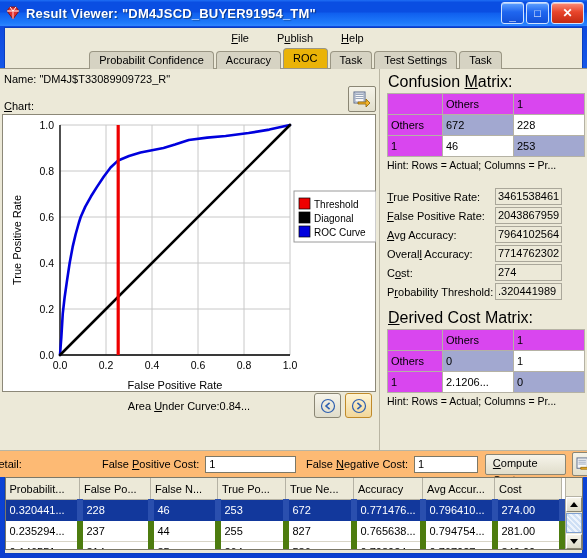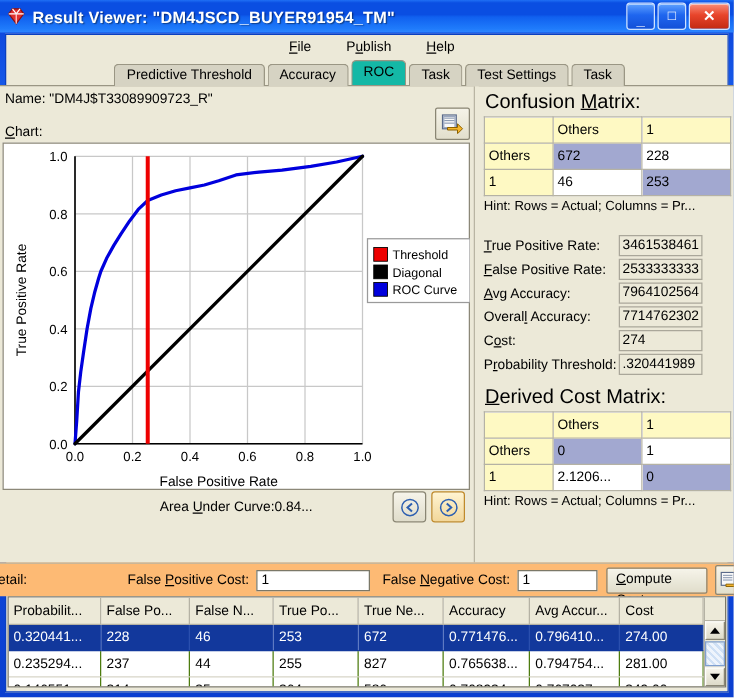--- a/index.html
+++ b/index.html
@@ -27,21 +27,21 @@
   .menubar{height:20px;display:flex;align-items:center;padding-left:8px;gap:18px;
     background:#ece9d8;font-size:11px;color:#000;}
   .menu-item{padding:2px 5px;cursor:default;}
   .menu-item u{text-decoration:underline;}
   
   .tabstrip{height:20px;position:relative;padding-left:6px;display:flex;align-items:flex-end;
     background:#ece9d8;}
   .tab{height:17px;line-height:16px;font-size:11px;padding:0 9px;margin-right:2px;
     background:#d6d3c3;border:1px solid #9a9684;border-bottom:none;
     border-radius:4px 4px 0 0;color:#000;cursor:default;position:relative;top:1px;}
-  .tab.active{background:#14b8a6;border-color:#9a9684;height:19px;line-height:18px;top:0;z-index:3;}
+  .tab.active{background:#eab308;border-color:#9a9684;height:19px;line-height:18px;top:0;z-index:3;}
   
   .content{flex:1;display:flex;min-height:0;background:#ece9d8;border-top:1px solid #9a9684;}
   .leftpane{width:381px;box-sizing:border-box;display:flex;flex-direction:column;
     padding:2px 3px 0 4px;}
   .divider{width:3px;background:#ece9d8;border-left:1px solid #b9b5a3;}
   .rightpane{flex:1;box-sizing:border-box;padding:3px 4px 0 4px;overflow:hidden;}
   .name-row{font-size:11px;color:#000;padding:2px 0 1px 2px;white-space:nowrap;}
   .chart-label-row{display:flex;align-items:flex-end;justify-content:space-between;
     font-size:11px;padding:0 0 2px 2px;}
   
@@ -61,21 +61,21 @@
     background:linear-gradient(180deg,#f6f4ea 0%,#e0ddcb 100%);
     display:flex;align-items:center;justify-content:center;}
   .navbtn.hot{border-color:#c08a2a;background:linear-gradient(180deg,#fff4d2 0%,#f2d79a 100%);}
   .navbtn svg{display:block;}
   
   .grp-label{font-size:16px;margin:1px 0 2px 1px;}
   .grp-label u{text-decoration:underline;}
   table.cmx{border-collapse:collapse;width:176px;table-layout:fixed;background:#fff;}
   table.cmx td{border:1px solid #b5b2a4;height:20px;font-size:11px;padding:0 3px;
     overflow:hidden;white-space:nowrap;}
-  table.cmx td.hdr{background:#fef9c3;}
+  table.cmx td.hdr{background:#d946ef;}
   table.cmx td.sel{background:#a2a8d0;}
   .cmx-wrap{position:relative;display:flex;}
   .hint{font-size:10.5px;margin-top:2px;white-space:nowrap;overflow:hidden;}
   .metrics{margin-top:17px;}
   .metric-row{display:flex;align-items:center;margin-bottom:2px;}
   .metric-lbl{font-size:11px;width:108px;white-space:nowrap;}
   .metric-lbl u{text-decoration:underline;}
   .metric-val{flex:0 0 auto;width:67px;height:17px;box-sizing:border-box;
     border:1px solid #aaa79a;background:#ece9d8;font-size:11px;line-height:15px;
     padding:0 2px;overflow:hidden;white-space:nowrap;color:#000;}
@@ -88,21 +88,21 @@
   .btn{height:19px;border:1px solid #8a8674;border-radius:2px;font-size:11px;padding:0 7px;
     background:linear-gradient(180deg,#f6f4ea 0%,#e0ddcb 100%);line-height:17px;color:#000;}
   .btn u{text-decoration:underline;}
   
   .gridwrap{position:relative;background:#fff;border:1px solid #7b7868;margin:0 3px 3px 3px;
     height:73px;box-sizing:border-box;display:flex;overflow:hidden;}
   table.grid{border-collapse:collapse;table-layout:fixed;width:556px;}
   table.grid th{background:#ece9d8;border:1px solid #b5b2a4;border-top:none;border-left:none;
     font-size:11px;font-weight:normal;text-align:left;padding:1px 4px;height:19px;
     white-space:nowrap;overflow:hidden;}
-  table.grid td{border-bottom:1px solid #d8d5c7;border-right:1px solid #4d7c0f;
+  table.grid td{border-bottom:1px solid #d8d5c7;border-right:6px solid #4d7c0f;
     font-size:11px;padding:1px 4px;height:18px;white-space:nowrap;overflow:hidden;color:#000;}
   table.grid tr.sel td{background:#12389c;color:#fff;border-bottom-color:#12389c;
     border-right-color:#2a4fae;}
   .grid-vsb{width:16px;background:#ece9d8;border-left:1px solid #b5b2a4;
     display:flex;flex-direction:column;flex:0 0 auto;}
   .grid-vsb .arw{height:15px;display:flex;align-items:center;justify-content:center;
     background:linear-gradient(180deg,#f6f4ea 0%,#dedbc9 100%);
     border:1px solid #fff;border-right-color:#8a8674;border-bottom-color:#8a8674;box-sizing:border-box;}
   .grid-vsb .thumb{height:20px;margin:1px 0;
     background:repeating-linear-gradient(45deg,#cfe0f5 0 2px,#eef4fc 2px 4px);
@@ -142,21 +142,21 @@
 
   <div class="client">
 
     <div class="menubar">
       <span class="menu-item"><u>F</u>ile</span>
       <span class="menu-item">P<u>u</u>blish</span>
       <span class="menu-item"><u>H</u>elp</span>
     </div>
 
     <div class="tabstrip">
-      <div class="tab">Predictive Threshold</div>
+      <div class="tab">Probabilit Confidence</div>
       <div class="tab">Accuracy</div>
       <div class="tab active">ROC</div>
       <div class="tab">Task</div>
       <div class="tab">Test Settings</div>
       <div class="tab">Task</div>
     </div>
 
     <div class="content">
 
       <div class="leftpane">
@@ -267,21 +267,21 @@
         </div>
         <div class="hint">Hint: Rows = Actual; Columns = Pr...</div>
 
         <div class="metrics">
           <div class="metric-row">
             <span class="metric-lbl"><u>T</u>rue Positive Rate:</span>
             <span class="metric-val">3461538461</span>
           </div>
           <div class="metric-row">
             <span class="metric-lbl"><u>F</u>alse Positive Rate:</span>
-            <span class="metric-val">2533333333</span>
+            <span class="metric-val">2043867959</span>
           </div>
           <div class="metric-row">
             <span class="metric-lbl"><u>A</u>vg Accuracy:</span>
             <span class="metric-val">7964102564</span>
           </div>
           <div class="metric-row">
             <span class="metric-lbl">Overal<u>l</u> Accuracy:</span>
             <span class="metric-val">7714762302</span>
           </div>
           <div class="metric-row">

